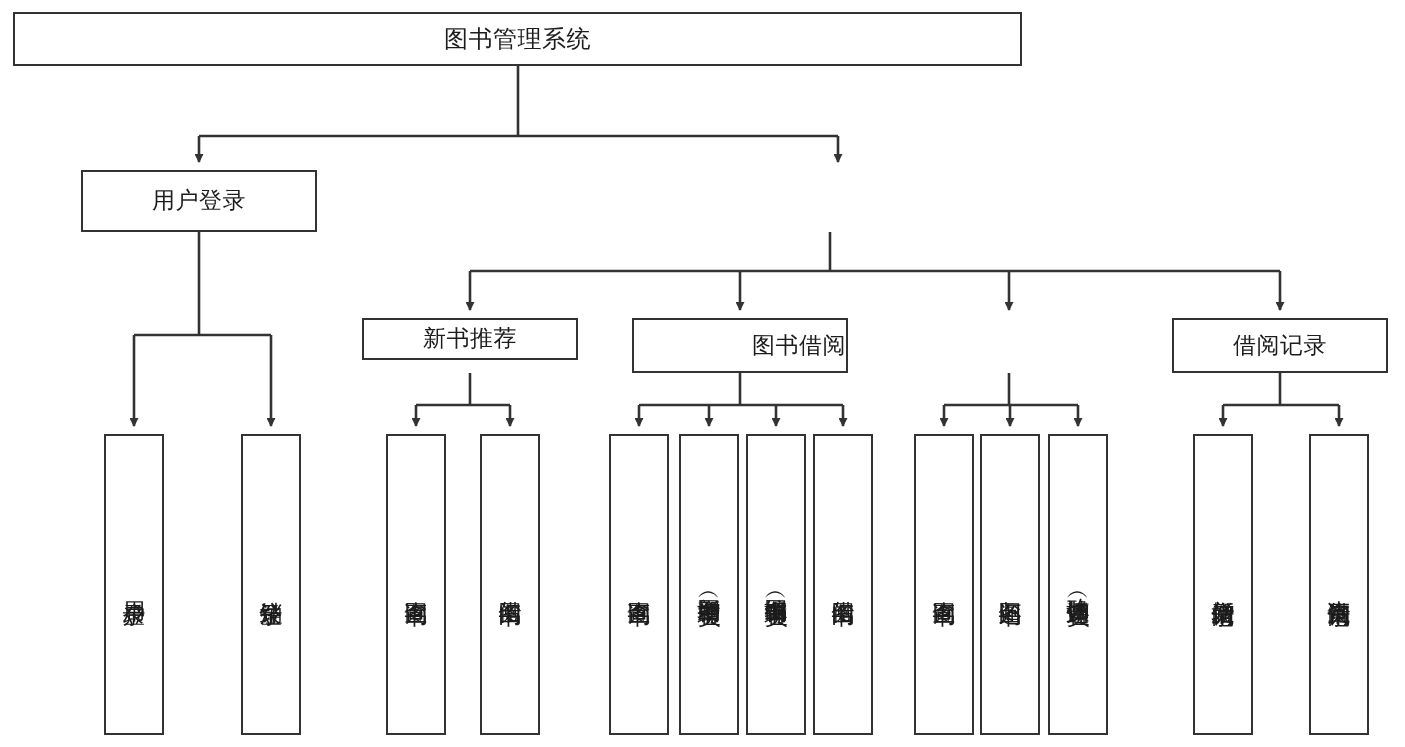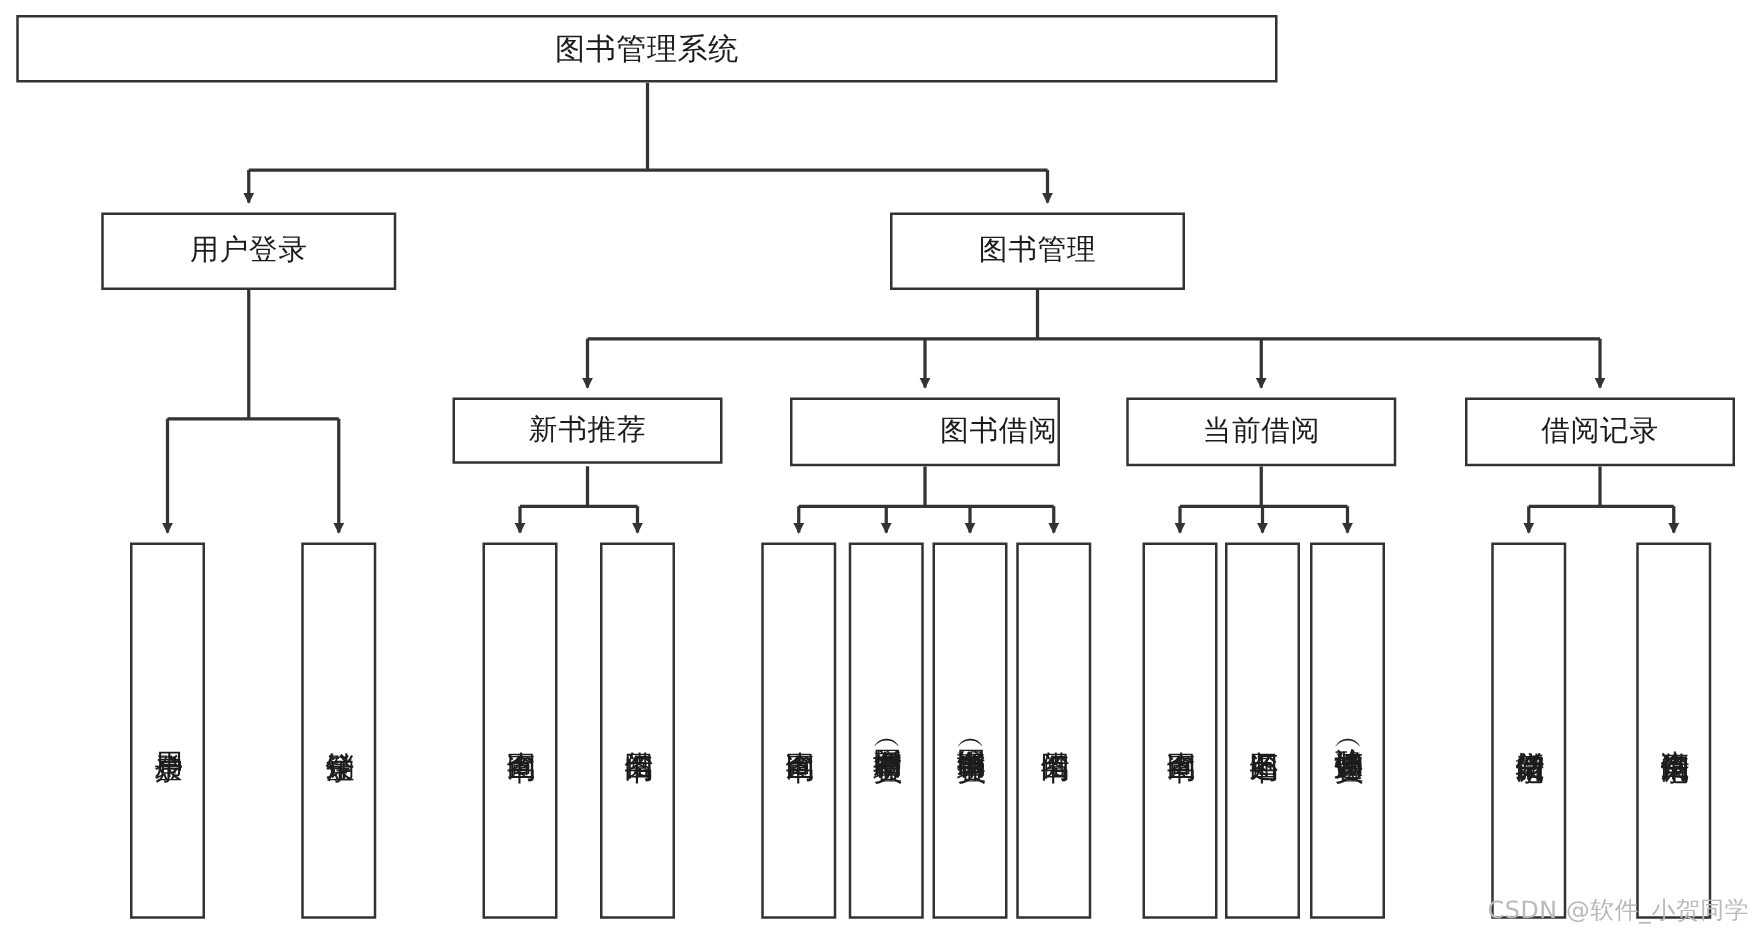--- a/index.html
+++ b/index.html
@@ -117,32 +117,26 @@
     </g>
   </svg>
 
   <div class="node node-h node-root" style="left:13px; top:12px; width:1009px; height:54px;">
     <span>图书管理系统</span>
   </div>
 
   <div class="node node-h" style="left:81px; top:170px; width:236px; height:62px;">
     <span>用户登录</span>
   </div>
-  <div class="node node-h" style="left:712px; top:170px; width:236px; height:62px;">
-    <span>图书管理</span>
-  </div>
 
-  <div class="node node-h" style="left:362px; top:318px; width:216px; height:53px;">
+  <div class="node node-h" style="left:362px; top:318px; width:216px; height:42px;">
     <span>新书推荐</span>
   </div>
   <div class="node node-h" style="left:632px; top:318px; width:216px; height:55px;justify-content:flex-end;">
     <span>图书借阅</span>
-  </div>
-  <div class="node node-h" style="left:901px; top:318px; width:216px; height:55px;">
-    <span>当前借阅</span>
   </div>
   <div class="node node-h" style="left:1172px; top:318px; width:216px; height:55px;text-align:right;">
     <span>借阅记录</span>
   </div>
 
   <div class="node node-v" style="left:104px; top:434px; width:60px; height:301px;">
     <span>用户登录</span>
   </div>
   <div class="node node-v" style="left:241px; top:434px; width:60px; height:301px;">
     <span>注销登录</span>
@@ -178,15 +172,14 @@
     <span>确认归还（管理员）</span>
   </div>
 
   <div class="node node-v" style="left:1193px; top:434px; width:60px; height:301px;">
     <span>新增借阅记录</span>
   </div>
   <div class="node node-v" style="left:1309px; top:434px; width:60px; height:301px;">
     <span>查询借阅记录</span>
   </div>
 
-  <div class="watermark" style="left:1190px; top:715px;">CSDN @软件_小贺同学</div>
 
 </div>
 
 </body></html>

